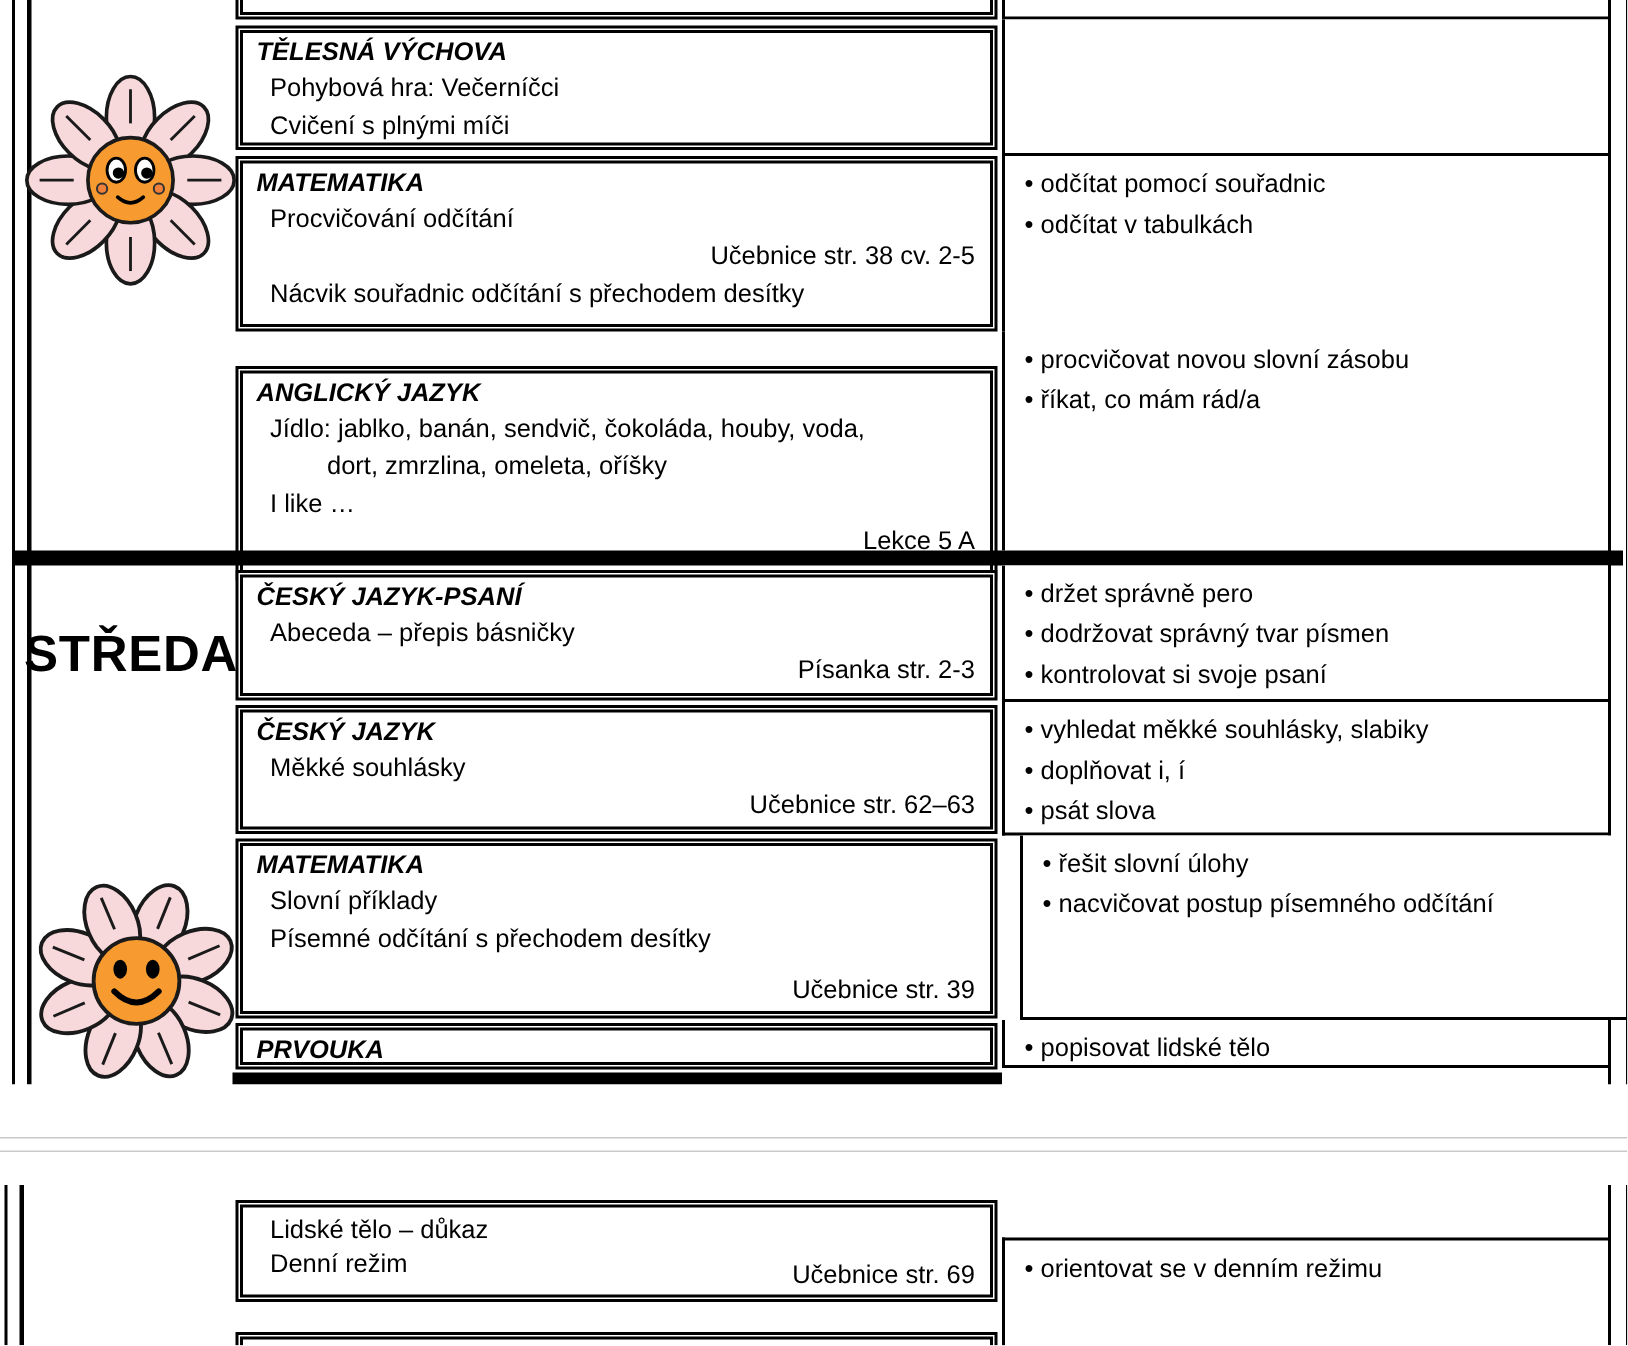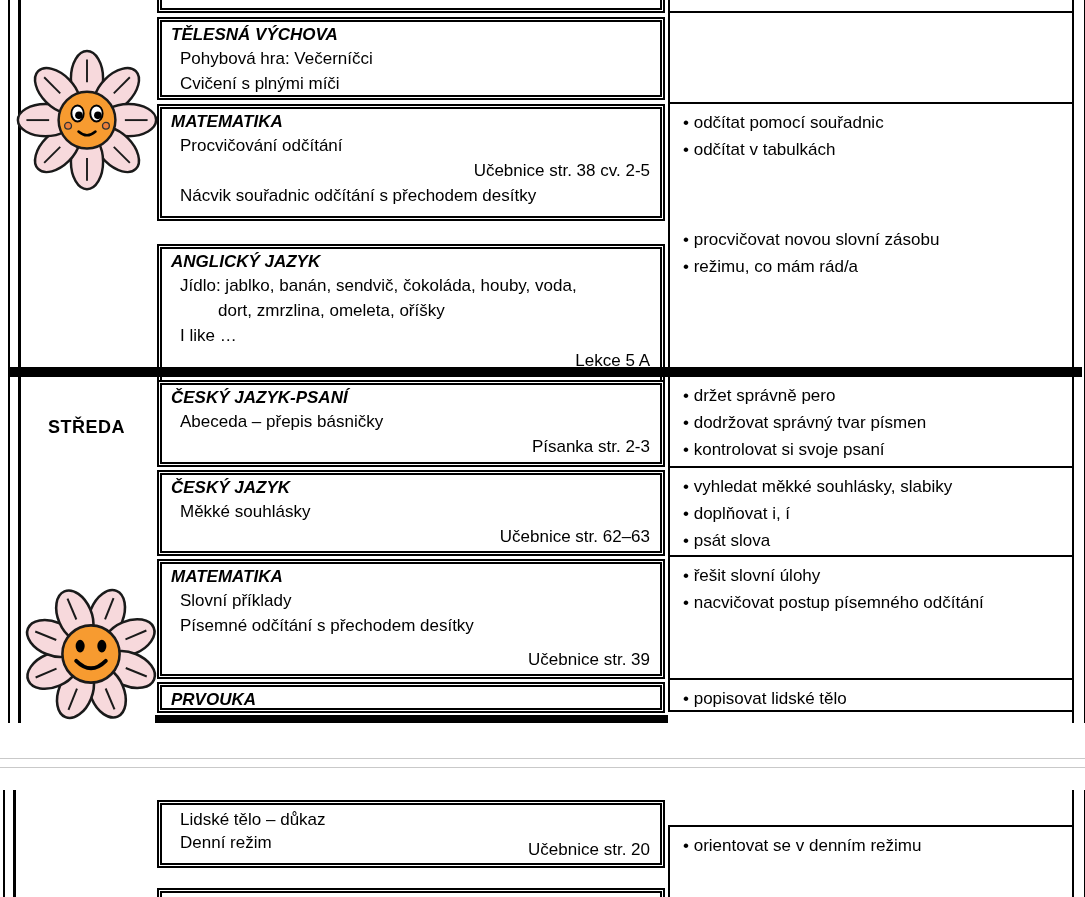--- a/index.html
+++ b/index.html
@@ -31,21 +31,21 @@
   .goal{font-size:17px;line-height:27px;padding:0 6px 0 13px;}
   .goal::before{content:"• ";}
   .gcell .goal:first-child{padding-top:5px;}
 
   
   .hband{position:absolute;left:8px;width:1074px;height:10px;background:#000;}
   .hbar{position:absolute;background:#000;}
 
   
   .day-label{position:absolute;left:16px;width:141px;text-align:center;
-             font-weight:bold;font-size:18px;letter-spacing:0.5px;}
+             font-weight:bold;font-size:34px;letter-spacing:0.5px;}
   .flower{position:absolute;}
 
   
   #page-gap-band{position:absolute;left:0;width:1085px;top:758px;height:10px;
                  box-sizing:border-box;border-top:1px solid #c9c9c9;border-bottom:1px solid #c9c9c9;}
 </style>
 </head>
 <body>
 
 <div id="canvas">
@@ -79,21 +79,21 @@
 
     <div class="sbox" style="top:224px;height:143px;margin-top:20px;">
       <div class="s-title">ANGLICKÝ JAZYK</div>
       <div class="s-line">Jídlo: jablko, banán, sendvič, čokoláda, houby, voda,</div>
       <div class="s-line indent">dort, zmrzlina, omeleta, oříšky</div>
       <div class="s-line">I like …</div>
       <div class="s-ref">Lekce 5 A</div>
     </div>
     <div class="gcell" style="top:221px;height:146px;">
       <div class="goal">procvičovat novou slovní zásobu</div>
-      <div class="goal">režimu, co mám rád/a</div>
+      <div class="goal">říkat, co mám rád/a</div>
     </div>
 
     <div class="hband" style="top:367px;"></div>
 
     <div class="sbox" style="top:380px;height:87px;">
       <div class="s-title">ČESKÝ JAZYK-PSANÍ</div>
       <div class="s-line">Abeceda – přepis básničky</div>
       <div class="s-ref">Písanka str. 2-3</div>
     </div>
     <div class="gcell bb" style="top:377px;height:91px;">
@@ -112,21 +112,21 @@
       <div class="goal">doplňovat i, í</div>
       <div class="goal">psát slova</div>
     </div>
 
     <div class="sbox" style="top:559px;height:120px;">
       <div class="s-title">MATEMATIKA</div>
       <div class="s-line">Slovní příklady</div>
       <div class="s-line">Písemné odčítání s přechodem desítky</div>
       <div class="s-ref abs-bottom">Učebnice str. 39</div>
     </div>
-    <div class="gcell bb" style="top:557px;height:123px;">
+    <div class="gcell bb" style="top:557px;height:123px;margin-left:12px;">
       <div class="goal">řešit slovní úlohy</div>
       <div class="goal">nacvičovat postup písemného odčítání</div>
     </div>
 
     <div class="sbox" style="top:682px;height:31px;">
       <div class="s-title">PRVOUKA</div>
     </div>
     <div class="hbar" style="left:155px;top:715px;width:513px;height:8px;"></div>
     <div class="gcell bb" style="top:680px;height:32px;">
       <div class="goal">popisovat lidské tělo</div>
@@ -225,21 +225,21 @@
 
   <div id="page-gap-band"></div>
 
   <section class="page" id="page2">
     <div class="vstrip left" style="left:3px;height:107px;"></div>
     <div class="vstrip right" style="left:1072px;height:107px;"></div>
 
     <div class="sbox" style="top:10px;height:68px;">
       <div class="s-line" style="line-height:23px;padding-top:3px;">Lidské tělo – důkaz</div>
       <div class="s-line" style="line-height:23px;">Denní režim</div>
-      <div class="s-ref abs-bottom" style="line-height:23px;">Učebnice str. 20</div>
+      <div class="s-ref abs-bottom" style="line-height:23px;">Učebnice str. 69</div>
     </div>
     <div class="gcell bt bb" style="top:3px;height:93px;margin-top:32px;">
       <div class="goal">orientovat se v denním režimu</div>
     </div>
 
     <div class="sbox" style="top:98px;height:40px;"></div>
   </section>
 
 </div>
 

